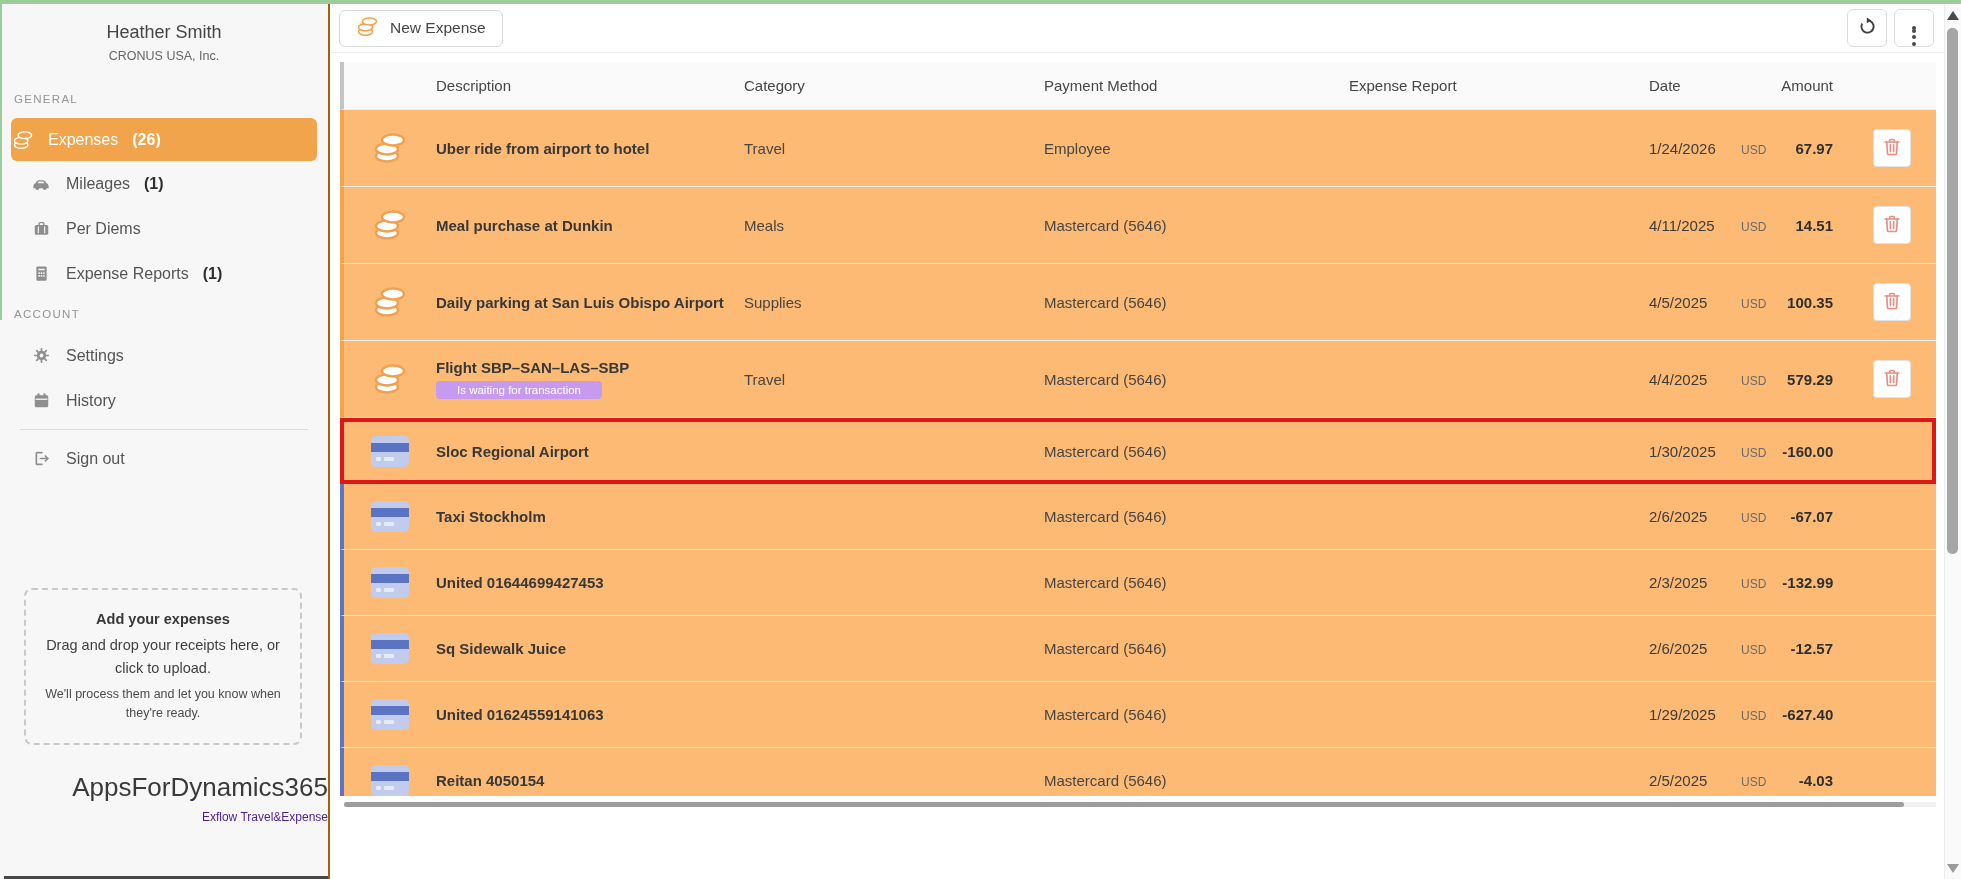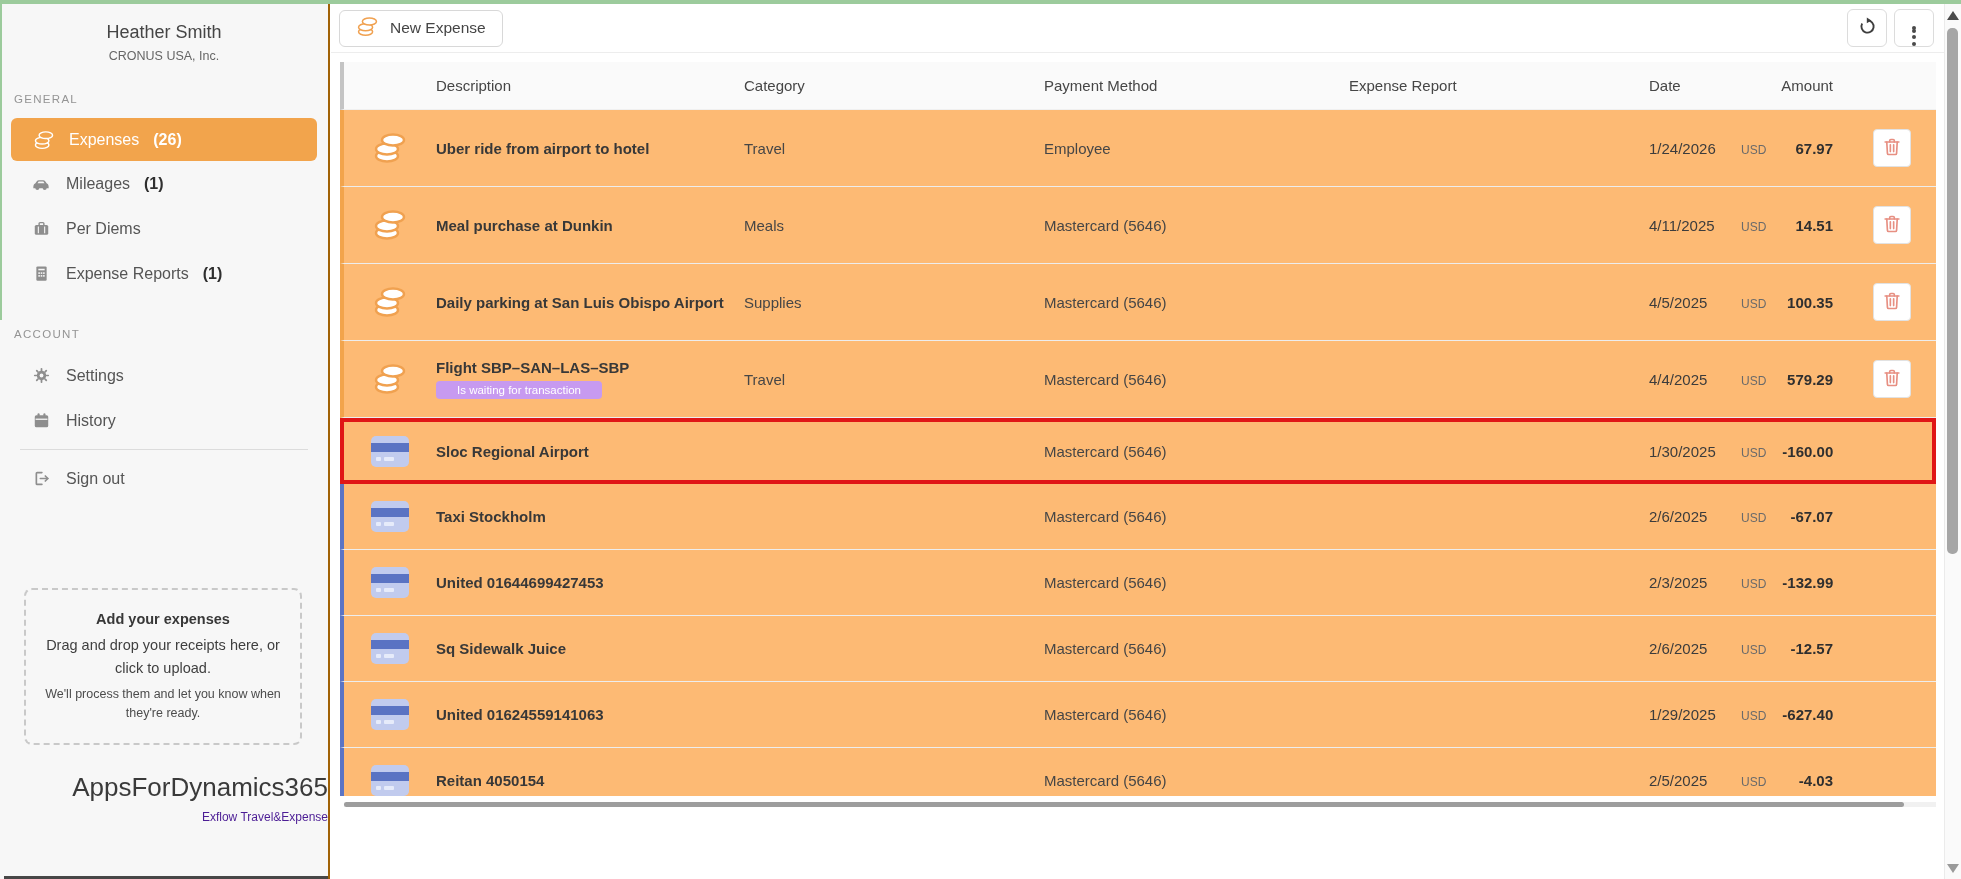--- a/index.html
+++ b/index.html
@@ -24,21 +24,21 @@
 
   
   .sidebar{position:absolute;left:0;top:4px;bottom:0;width:330px;background:#f7f7f7;border-right:2px solid #a16207;box-sizing:border-box}
   .sidebar::after{content:"";position:absolute;bottom:0;left:4px;right:0;height:3px;background:#474747}
   .user-name{margin-top:18px;text-align:center;font-size:18px;color:#454545}
   .user-company{margin-top:6px;text-align:center;font-size:12.5px;color:#666}
   .section-label{margin:30px 0 0 14px;font-size:11.5px;letter-spacing:1.3px;color:#949494}
   .nav{margin-top:13px}
   .nav-item{height:45px;display:flex;align-items:center;gap:14px;padding-left:30px;font-size:16px;color:#555;cursor:pointer}
   .nav-item b{font-weight:700;color:#2f2f2f}
-  .nav-item.active{margin:0 11px;padding-left:22px;border-radius:6px;background:var(--accent-orange);color:#fff;height:43px}
+  .nav-item.active{margin:0 11px;padding-left:1px;border-radius:6px;background:var(--accent-orange);color:#fff;height:43px}
   .nav-item.active b{color:#fff}
   .nav-ic{width:22px;display:flex;justify-content:center;align-items:center;flex:0 0 22px}
   .coins-svg ellipse{fill:#fff;stroke:var(--coin-orange);stroke-width:2.4}
   .nav-item.active .coins-svg ellipse{fill:var(--accent-orange);stroke:#fff}
   .nav-divider{height:1px;background:#dcdcdc;margin:6px 20px}
   .upload-box{position:absolute;top:584px;left:24px;right:26px;height:157px;border:2px dashed #c9c9c9;border-radius:8px;
     display:flex;flex-direction:column;justify-content:center;text-align:center;padding:0 16px;box-sizing:border-box;cursor:pointer;background:#f7f7f7}
   .upload-title{font-size:14.5px;font-weight:700;color:#383838}
   .upload-line{margin-top:7px;font-size:14.5px;color:#3f3f3f;line-height:1.6}
   .upload-note{margin-top:5px;font-size:12.5px;color:#4c4c4c;line-height:1.5}
@@ -152,21 +152,21 @@
               <rect x="11" y="14" width="2" height="2"></rect>
               <rect x="14" y="14" width="2" height="2"></rect>
           </g>
         </svg>
       </span>
       <span>Expense Reports</span>
       <b>(1)</b>
     </div>
   </div>
 
-  <div class="section-label" style="margin-top:32px">ACCOUNT</div>
+  <div class="section-label" style="margin-top:12px">ACCOUNT</div>
   <div class="nav">
     <div class="nav-item">
       <span class="nav-ic">
         <svg width="19" height="19" viewBox="0 0 24 24">
           <g fill="#8e8e8e">
             <rect x="10.9" y="2.4" width="2.2" height="4.2" rx="1"></rect>
             <rect x="10.9" y="2.4" width="2.2" height="4.2" rx="1" transform="rotate(45 12 12)"></rect>
             <rect x="10.9" y="2.4" width="2.2" height="4.2" rx="1" transform="rotate(90 12 12)"></rect>
             <rect x="10.9" y="2.4" width="2.2" height="4.2" rx="1" transform="rotate(135 12 12)"></rect>
             <rect x="10.9" y="2.4" width="2.2" height="4.2" rx="1" transform="rotate(180 12 12)"></rect>

